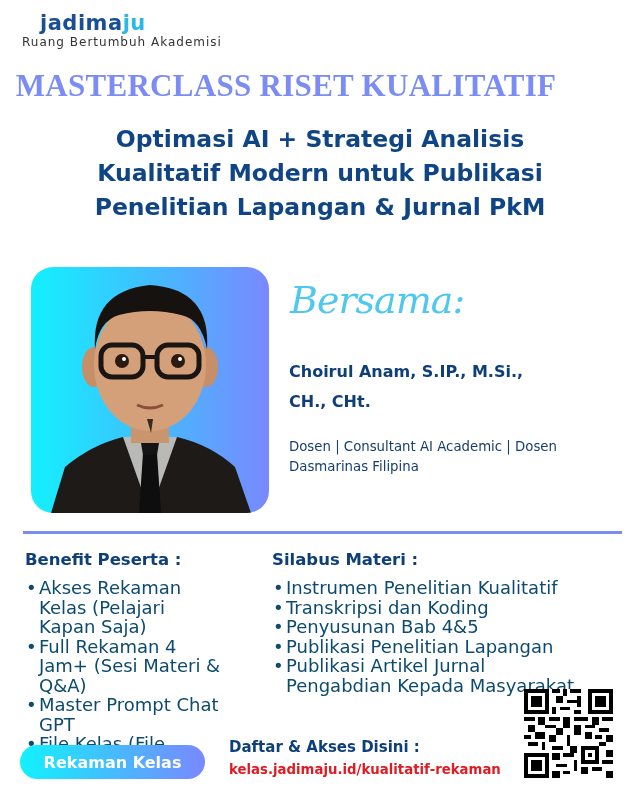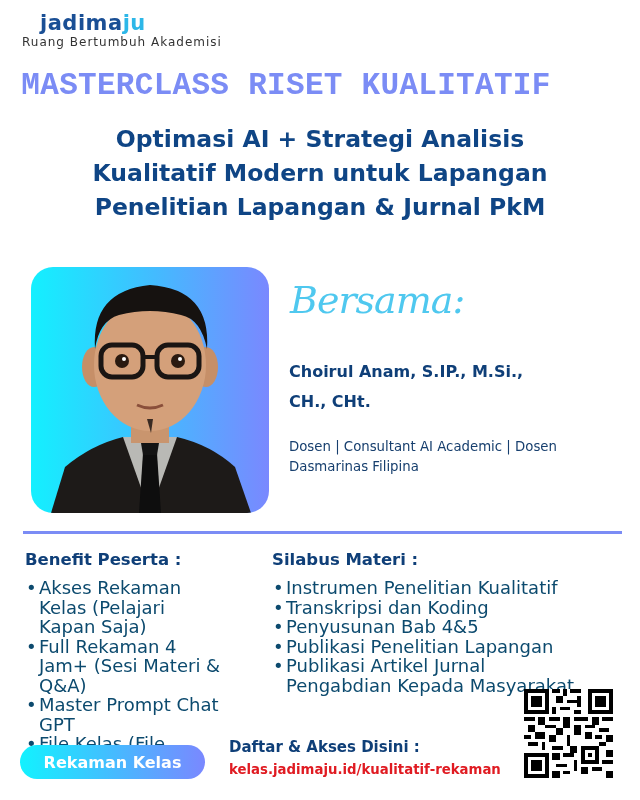--- a/index.html
+++ b/index.html
@@ -5,21 +5,21 @@
   * { margin: 0; padding: 0; box-sizing: border-box; }
   html, body { width: 640px; height: 800px; background: #ffffff; overflow: hidden; }
   body { position: relative; font-family: "DejaVu Sans", sans-serif; color: #0d3e7a; }
 
   .logo { position: absolute; left: 22px; top: 12px; }
   .logo-word { font-family: "DejaVu Sans", sans-serif; font-weight: bold; font-size: 21px; color: #1a4f95; letter-spacing: 0.5px; line-height: 22px; margin-left: 18px; }
   .logo-word .u { color: #2db7e8; }
   .logo-tag { font-size: 12px; color: #333; letter-spacing: 1px; margin-top: 1px; }
 
   .main-title { position: absolute; left: 0; top: 68px; width: 572px; text-align: center;
-    font-family: Liberation Mono, monospace; font-weight: bold; font-size: 31px; color: #7b8cf5; letter-spacing: 0.3px; }
+    font-family: Liberation Serif, serif; font-weight: bold; font-size: 31px; color: #7b8cf5; letter-spacing: 0.3px; }
 
   .subtitle { position: absolute; left: 0; top: 122px; width: 640px; text-align: center;
     font-family: "DejaVu Sans", sans-serif; font-weight: bold; font-size: 23.5px; line-height: 34px; color: #0f4585; }
 
   .photo { position: absolute; left: 31px; top: 267px; width: 238px; height: 246px; border-radius: 22px;
     background: linear-gradient(90deg, #13f0ff 0%, #46b8ff 55%, #7a88ff 100%); overflow: hidden; }
   .photo svg { position: absolute; left: 0; top: 0; }
 
   .bersama { position: absolute; left: 290px; top: 278px; font-family: "DejaVu Serif", serif; font-style: italic;
     font-size: 38px; color: #4fc8ef; letter-spacing: -1px; font-weight: normal; }
@@ -57,21 +57,21 @@
 
 <div class="logo">
   <div class="logo-word"><span>jadima</span><span class="u">ju</span></div>
   <div class="logo-tag">Ruang Bertumbuh Akademisi</div>
 </div>
 
 <div class="main-title">MASTERCLASS RISET KUALITATIF</div>
 
 <div class="subtitle">
   <div>Optimasi AI + Strategi Analisis</div>
-  <div>Kualitatif Modern untuk Lapangan</div>
+  <div>Kualitatif Modern untuk Publikasi</div>
   <div>Penelitian Lapangan &amp; Jurnal PkM</div>
 </div>
 
 <div class="photo">
   <svg width="238" height="246" viewBox="0 0 238 246">
 
     <path d="M20 246 L34 200 Q60 178 92 170 L146 170 Q180 178 204 200 L220 246 Z" fill="#1d1a18"></path>
 
     <path d="M92 170 L119 246 L146 170 Z" fill="#b9b9b5"></path>
 

